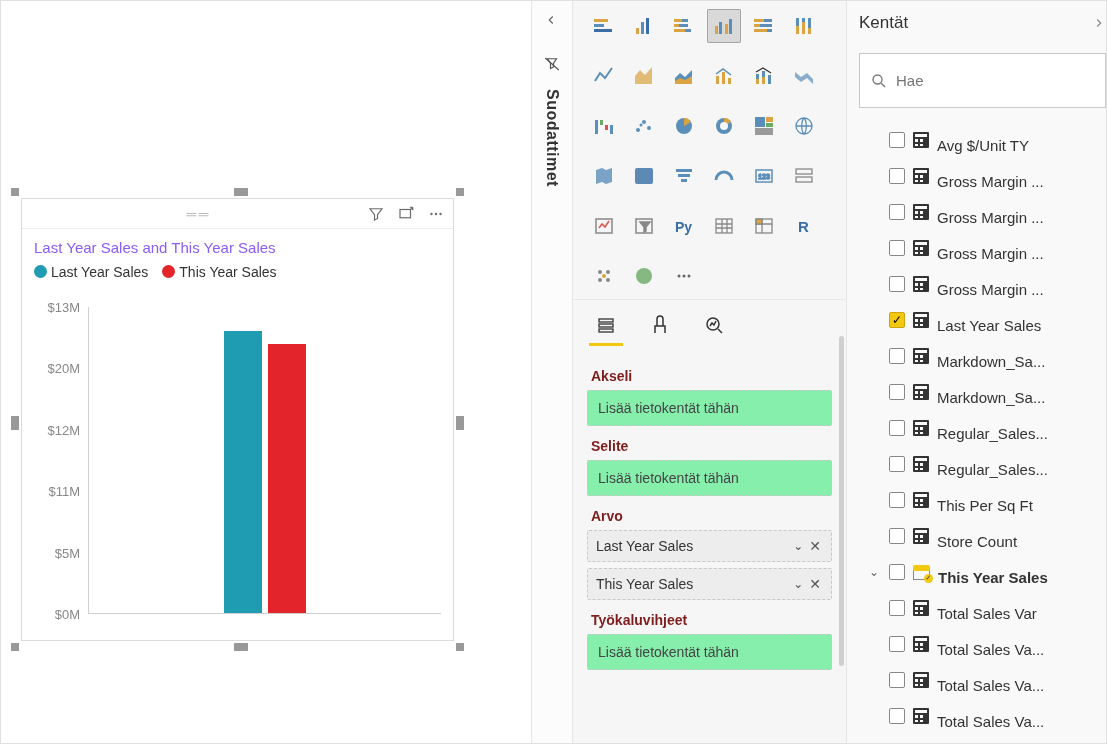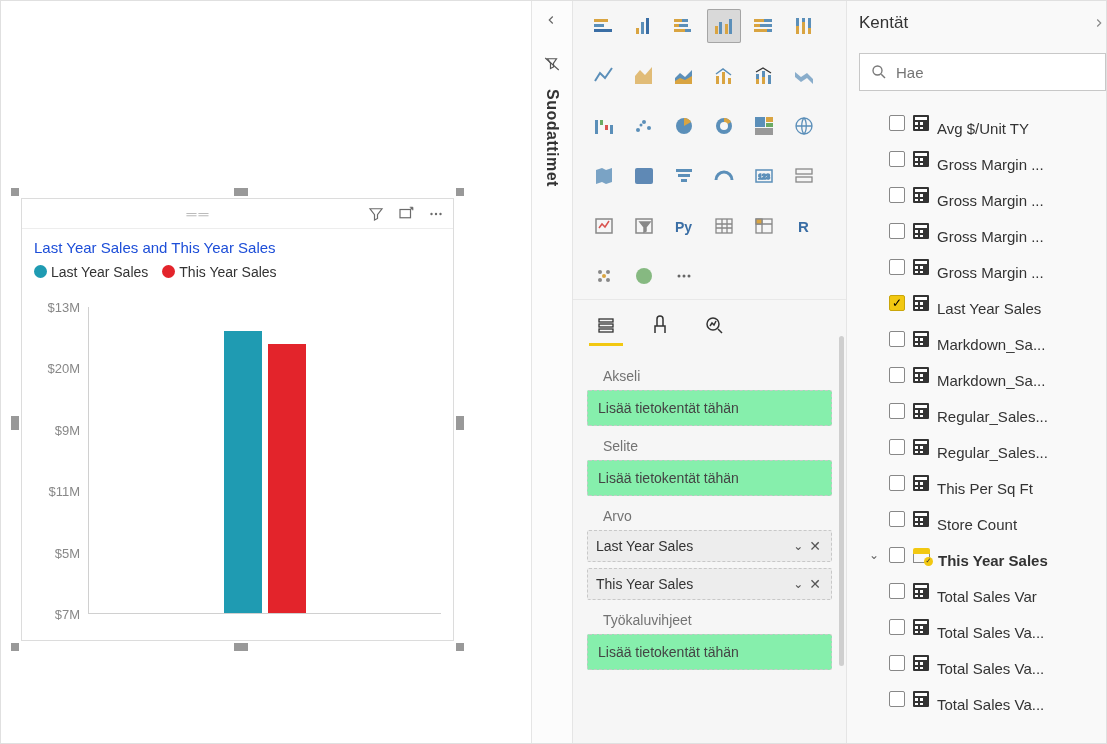--- a/index.html
+++ b/index.html
@@ -11,21 +11,21 @@
 .handle { position: absolute; width: 8px; height: 8px; background: #999; }
 .handle.tl { left: -4px; top: -4px; } .handle.tr { right: -4px; top: -4px; }
 .handle.bl { left: -4px; bottom: -4px; } .handle.br { right: -4px; bottom: -4px; }
 .handle.ml { left: -4px; top: 50%; margin-top:-4px; height:14px; } .handle.mr { right: -4px; top:50%; margin-top:-4px; height:14px;}
 .handle.mt { top: -4px; left:50%; margin-left:-4px; width:14px; } .handle.mb { bottom:-4px; left:50%; margin-left:-4px; width:14px;}
 .visual-card { position: absolute; left: 6px; right: 6px; top: 6px; bottom: 6px; border: 1px solid #dcdcdc; background: #fff; }
 .visual-header { height: 30px; border-bottom: 1px solid #ededed; display: flex; align-items: center; padding: 0 8px; }
 .grip { flex:1; text-align:center; color:#bbb; font-size:14px; letter-spacing:2px; }
 .hdr-icons { display:flex; gap:12px; color:#6b6b6b; font-size:15px; }
 .hdr-icon { width:18px; height:18px; display:flex; align-items:center; justify-content:center; cursor:pointer; }
-.chart-title { padding: 10px 12px 4px 12px; color: #1d4ed8; font-size: 15px; }
+.chart-title { padding: 10px 12px 4px 12px; color: #8b5cf6; font-size: 15px; }
 .legend { padding: 4px 12px 10px 12px; display:flex; gap:14px; font-size:14px; color:#333; }
 .lg-swatch { width:13px; height:13px; border-radius:50%; display:inline-block; margin-right:4px; vertical-align:-1px; }
 .plot { position:absolute; left:12px; right:12px; top:108px; bottom:12px; }
 .y-axis { position:absolute; left:0; top:0; width:52px; bottom:14px; }
 .y-tick { position:absolute; right:6px; font-size:13px; color:#888; transform:translateY(-50%); }
 .plot-area { position:absolute; left:54px; right:0; top:0; bottom:14px; border-left:1px solid #d0d0d0; border-bottom:1px solid #d0d0d0; }
 .bars { position:absolute; left:0; right:0; bottom:0; height:100%; display:flex; justify-content:center; align-items:flex-end; gap:6px; }
 .bar { width:38px; }
 
 
@@ -39,31 +39,31 @@
 .viz-pane .pane-hdr, .fields-pane .pane-hdr { height:44px; display:flex; align-items:center; padding:0 12px; font-size:17px; color:#333; }
 .pane-hdr .exp { margin-left:auto; color:#888; }
 .viz-gallery { padding: 8px 14px 6px 14px; display:grid; grid-template-columns: repeat(6, 34px); grid-auto-rows:34px; gap:16px 6px; }
 .viz-icon { width:34px; height:34px; display:flex; align-items:center; justify-content:center; border-radius:2px; cursor:pointer; }
 .viz-icon svg { width:24px; height:24px; }
 .viz-icon.selected { background:#d9d9d9; box-shadow: inset 0 0 0 1px #a5a5a5; }
 .viz-tabs { display:flex; gap:24px; padding:10px 18px 6px 18px; border-top:1px solid #e8e8e8; }
 .viz-tab { width:30px; height:30px; display:flex; align-items:center; justify-content:center; cursor:pointer; position:relative; }
 .viz-tab.active::after { content:""; position:absolute; left:-2px; right:-2px; bottom:-6px; height:3px; background:#f2c811; }
 .wells { padding: 10px 14px; overflow:auto; }
-.well-label { font-size:14px; color:#737373; margin:12px 0 6px 16px; }
+.well-label { font-size:14px; color:#7f1d1d; margin:12px 0 6px 4px;font-weight:bold; }
 .drop { border:1px dashed #c8c8c8; background:#86efac; padding:9px 10px; font-size:14px; color:#444; border-radius:2px; }
 .pill { border:1px dashed #c8c8c8; background:#ededed; padding:7px 8px; font-size:14px; color:#333; display:flex; align-items:center; margin-bottom:6px; border-radius:2px; }
 .pill .chev { margin-left:auto; color:#555; font-size:12px; padding:0 4px;}
 .pill .x { color:#555; font-size:14px; padding:0 2px; cursor:pointer;}
 .scroll-thumb { position:absolute; right:2px; top:335px; width:5px; height:330px; background:#cfcfcf; border-radius:3px; }
 
 
 .fields-pane { flex:1; background:#f9f9f9; display:flex; flex-direction:column; }
 .search { margin:8px 12px 12px 12px; }
-.search-box { display:flex; align-items:center; border:1px solid #c8c8c8; background:#fff; height:38px; padding:0 10px; }
+.search-box { display:flex; align-items:center; border:1px solid #c8c8c8; background:#fff; height:55px; padding:0 10px; }
 .search-box input { border:none; outline:none; flex:1; font-size:15px; color:#333; background:transparent; }
 .field-list { padding:2px 0 0 0; overflow:hidden; }
 .field-row { display:flex; align-items:center; height:36px; padding:0 10px 0 20px; font-size:15px; color:#333; cursor:pointer; gap:8px; }
 .field-row .caret { width:14px; color:#666; font-size:12px; text-align:center; }
 .cb { width:16px; height:16px; border:1px solid #888; background:#fff; border-radius:2px; display:flex; align-items:center; justify-content:center; font-size:12px; color:#000;}
 .cb.checked { background:#f2c811; border-color:#caa60a; }
 .calc-icon { width:16px; height:16px; background:#333; border-radius:1px; position:relative; display:inline-block;}
 .calc-icon::before { content:""; position:absolute; top:2px; left:2px; right:2px; height:3px; background:#fff; }
 .calc-icon::after { content:""; position:absolute; top:7px; left:2px; right:2px; bottom:2px; background:
   linear-gradient(#fff,#fff) 0 0/3px 3px no-repeat,
@@ -117,24 +117,24 @@
           </span>
         </div>
       </div>
       <div class="chart-title">Last Year Sales and This Year Sales</div>
       <div class="legend">
         <span><span class="lg-swatch" style="background:#1f9bb2"></span><span>Last Year Sales</span></span>
         <span><span class="lg-swatch" style="background:#e3242b"></span><span>This Year Sales</span></span>
       </div>
       <div class="plot">
         <div class="y-axis" id="y-axis">
-            <div class="y-tick" style="bottom: 0%; transform: translateY(50%);">$7M</div>
+            <div class="y-tick" style="bottom: 0%; transform: translateY(50%);">$0M</div>
             <div class="y-tick" style="bottom: 20%; transform: translateY(50%);">$5M</div>
             <div class="y-tick" style="bottom: 40%; transform: translateY(50%);">$11M</div>
-            <div class="y-tick" style="bottom: 60%; transform: translateY(50%);">$9M</div>
+            <div class="y-tick" style="bottom: 60%; transform: translateY(50%);">$12M</div>
             <div class="y-tick" style="bottom: 80%; transform: translateY(50%);">$20M</div>
             <div class="y-tick" style="bottom: 100%; transform: translateY(50%);">$13M</div>
           </div>
         <div class="plot-area">
           <div class="bars" id="bars">
               <div class="bar" style="height: 92%; background: rgb(31, 155, 178);"></div>
               <div class="bar" style="height: 88%; background: rgb(227, 36, 43);"></div>
             </div>
         </div>
       </div>

